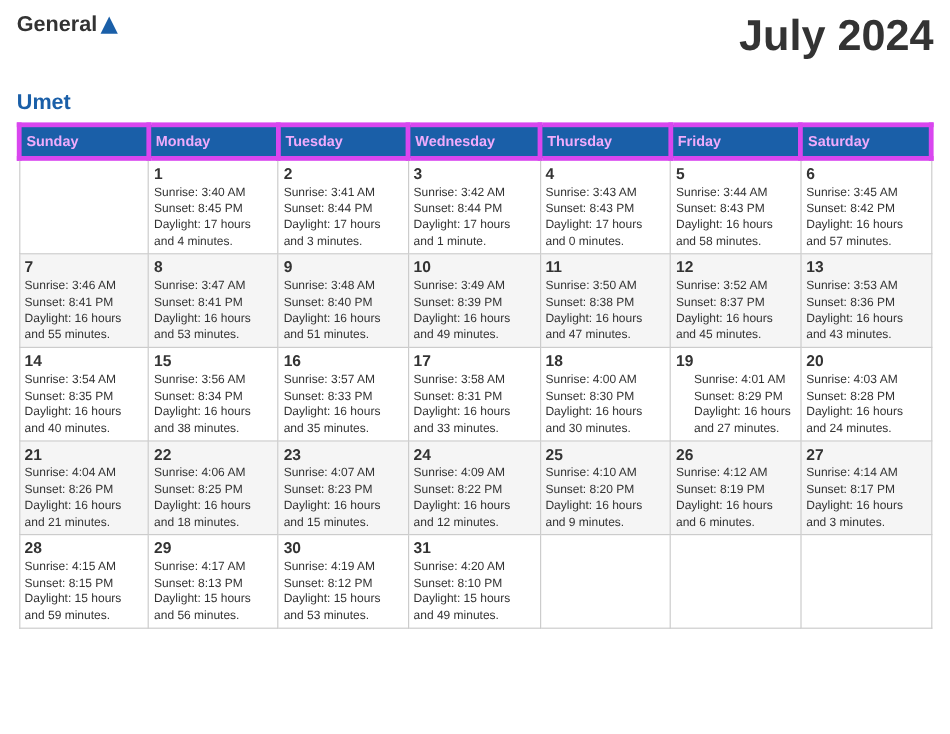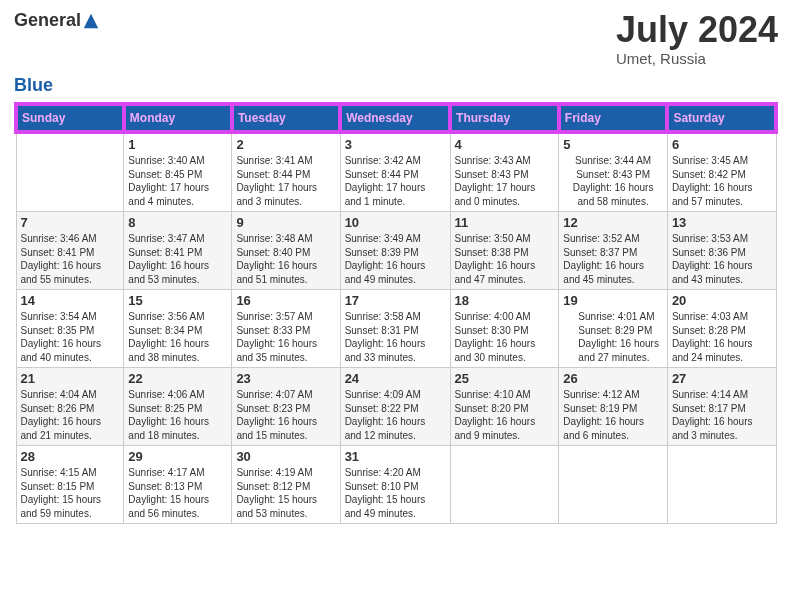--- a/index.html
+++ b/index.html
@@ -104,25 +104,24 @@
 
 <div class="page">
   <div class="header">
     <div class="logo">
       <div class="logo-text">
         <span class="logo-general">General</span>
         <svg class="logo-icon" viewBox="0 0 20 20">
           <polygon points="10,2 18,18 2,18" fill="#1a5fa8"></polygon>
         </svg>
       </div>
-      <span class="logo-blue">Blue</span>
+      <span class="logo-blue">Umet</span>
     </div>
     <div class="title-area">
       <div class="main-title">July 2024</div>
-      <div class="subtitle">Umet, Russia</div>
     </div>
   </div>
 
   <table class="calendar">
     <thead>
       <tr>
           <th>Sunday</th>
           <th>Monday</th>
           <th>Tuesday</th>
           <th>Wednesday</th>
@@ -157,21 +156,21 @@
           </td>
           <td>
             <div class="day-number">4</div>
             <div class="day-info" style="white-space: pre-line;">Sunrise: 3:43 AM
 Sunset: 8:43 PM
 Daylight: 17 hours
 and 0 minutes.</div>
           </td>
           <td>
             <div class="day-number">5</div>
-            <div class="day-info" style="white-space: pre-line; text-align: center;">Sunrise: 3:44 AM
+            <div class="day-info" style="white-space: pre-line;">Sunrise: 3:44 AM
 Sunset: 8:43 PM
 Daylight: 16 hours
 and 58 minutes.</div>
           </td>
           <td>
             <div class="day-number">6</div>
             <div class="day-info" style="white-space: pre-line;">Sunrise: 3:45 AM
 Sunset: 8:42 PM
 Daylight: 16 hours
 and 57 minutes.</div>

